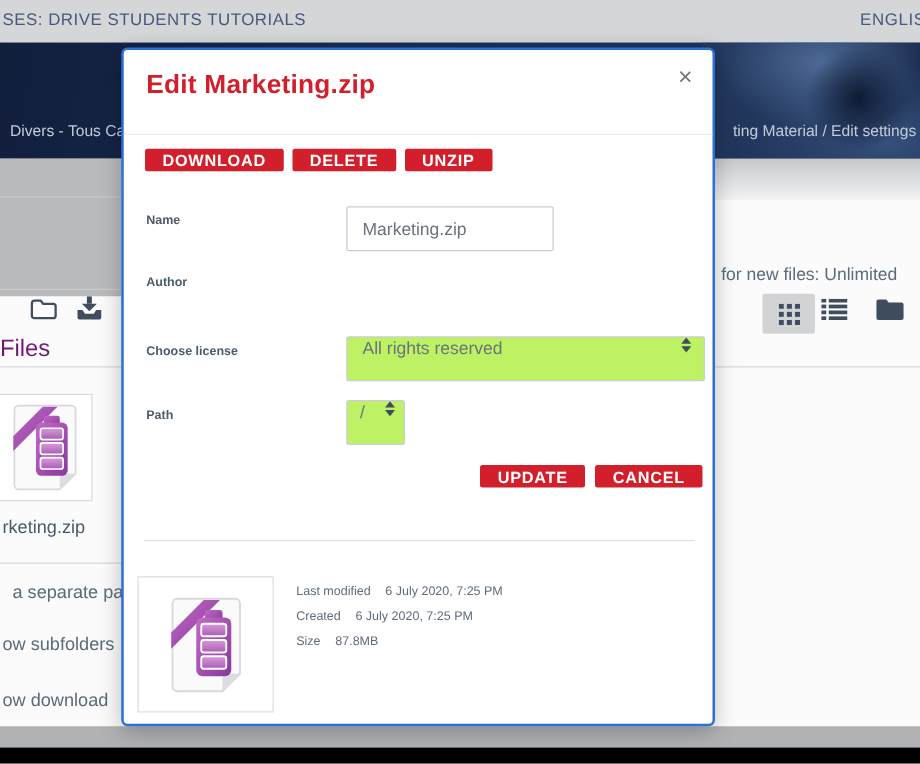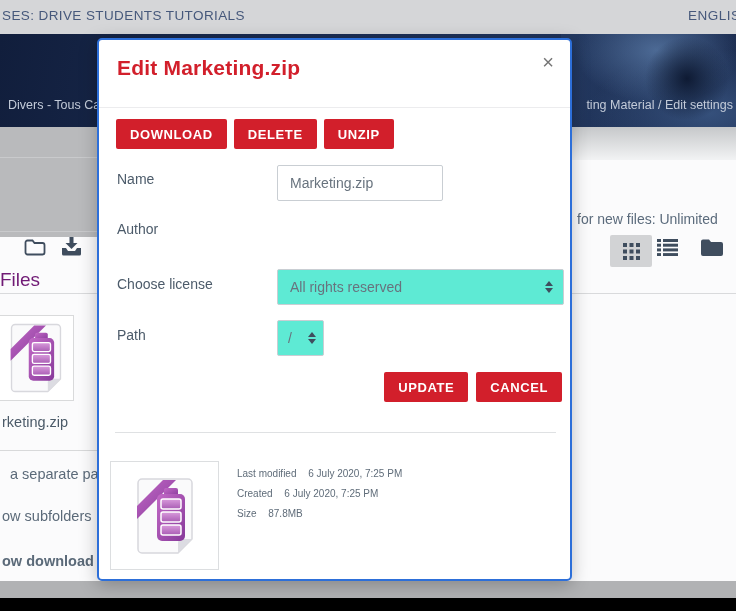--- a/index.html
+++ b/index.html
@@ -48,46 +48,46 @@
   .viewbtn-tree { left:701px; top:239px; z-index:2; }
 
   .bg-tile { left:-30px; top:315px; width:104px; height:86px; background:#fff;
              border:1px solid #d9dadb; z-index:2; }
   .bg-tile svg { position:absolute; left:36px; top:6px; }
   .bg-tile-name { left:2px; top:414px; font-size:14.5px; color:#4b5a68; white-space:nowrap; z-index:2; }
   .hr-450 { left:0; top:450px; width:97px; height:1px; background:#d8d9da; z-index:2; }
   .frag { font-size:14.5px; color:#5b6a79; white-space:nowrap; z-index:2; }
   .frag-1 { left:10px; top:466px; }
   .frag-2 { left:2px;  top:508px; }
-  .frag-3 { left:2px;  top:553px;font-weight:bold; }
+  .frag-3 { left:2px;  top:553px; }
 
   .band-gray  { left:0; top:581px; width:736px; height:17px; background:#b1b2b4; z-index:3; }
   .band-black { left:0; top:598px; width:736px; height:13px; background:#000; z-index:3; }
 
   
   .modal { left:97px; top:38px; width:475px; height:543px; background:#fff;
            border:2px solid #2d6fd9; border-radius:5px; z-index:10;
            box-shadow:0 4px 18px rgba(0,0,0,.25); }
   .m-title { position:absolute; left:18px; top:16px; font-size:21px; font-weight:bold;
              color:#d21f2b; letter-spacing:.2px; }
   .m-close { position:absolute; right:16px; top:12px; font-size:20px; color:#757575;
              cursor:pointer; line-height:1; }
   .m-div1 { position:absolute; left:0; top:67px; width:100%; height:1px; background:#ececee; }
 
   .m-toolbar { position:absolute; left:17px; top:79px; display:flex; gap:7px; }
   .btn-red { background:#d21f2b; color:#fff; font-weight:bold; font-size:13px;
-             letter-spacing:.6px; border:none; border-radius:2px; height:30px;
+             letter-spacing:.6px; border:none; border-radius:2px; height:18px;
              padding:0 14px; font-family:"Liberation Sans",sans-serif; cursor:pointer; }
 
-  .f-label { position:absolute; left:18px; font-size:14px; color:#4c5b6a; }
+  .f-label { position:absolute; left:18px; font-size:10px; color:#4c5b6a;font-weight:bold; }
   .f-input { position:absolute; left:178px; width:166px; height:36px; border:1px solid #c9ced3;
              border-radius:2px; font-size:14px; color:#68737e; padding:0 12px; background:#fff;
              font-family:"Liberation Sans",sans-serif; }
   .f-select { position:absolute; left:178px; height:36px; border:1px solid #c9ced3; border-radius:2px;
-              background:#5eead4; display:flex; align-items:center; font-size:14px; color:#68737e;
+              background:#bef264; display:flex; align-items:flex-start; font-size:14px; color:#68737e;
               cursor:pointer; }
   .f-select .sel-text { padding-left:12px; flex:1; }
   .updown { display:flex; flex-direction:column; gap:2px; margin-right:10px; }
   .updown i { width:0; height:0; border-left:4px solid transparent; border-right:4px solid transparent; }
   .updown .up { border-bottom:5px solid #3f4d5e; }
   .updown .dn { border-top:5px solid #3f4d5e; }
 
   .m-actions { position:absolute; right:8px; top:332px; display:flex; gap:8px;padding-left:20px; }
   .m-div2 { position:absolute; left:16px; top:392px; width:441px; height:1px; background:#dfe1e3; }
 

